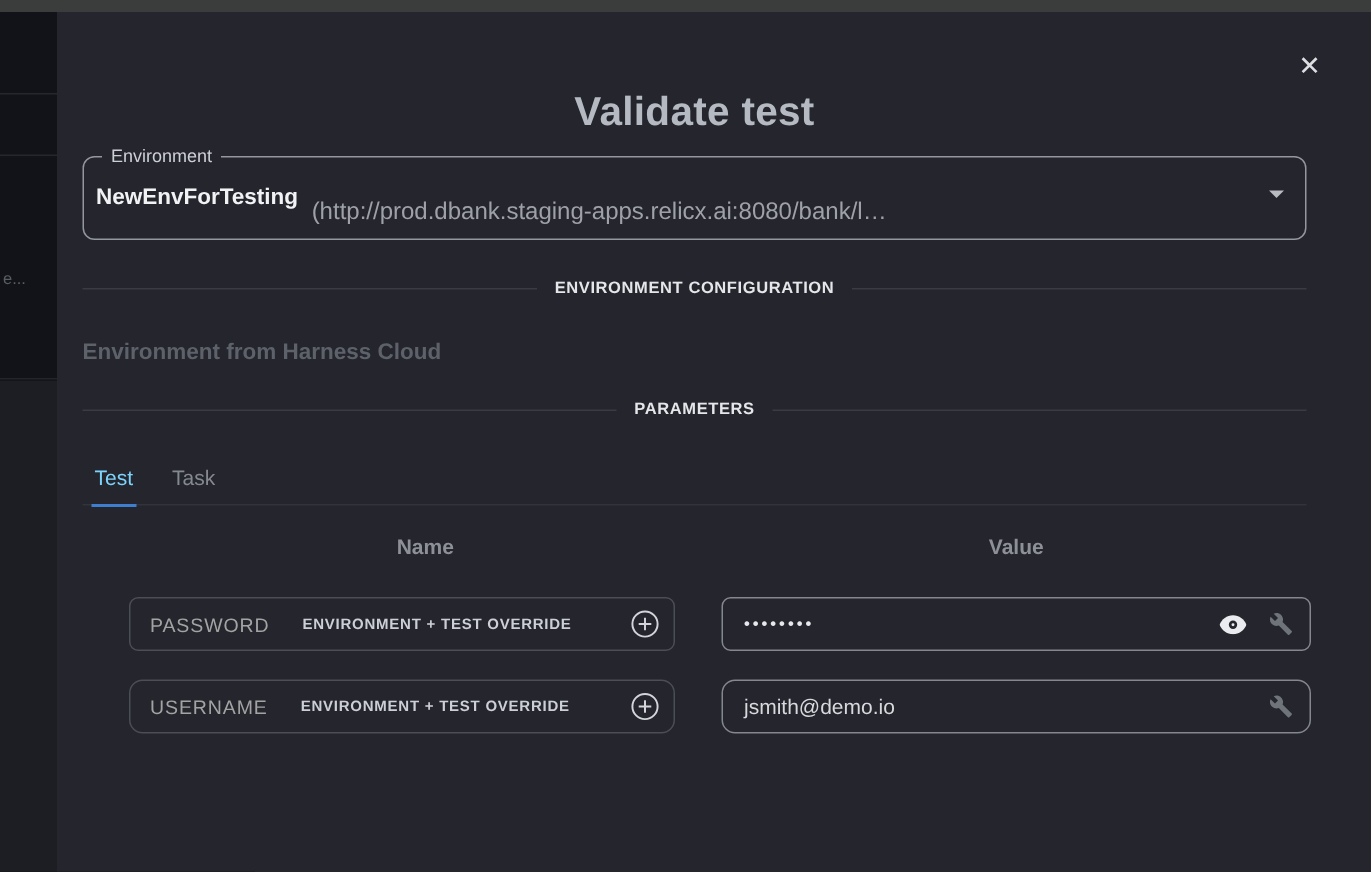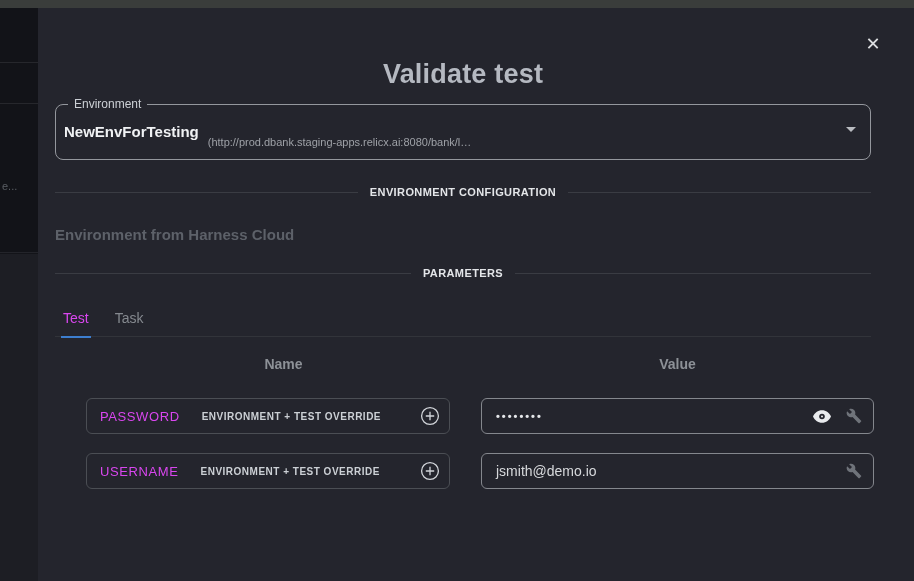--- a/index.html
+++ b/index.html
@@ -33,68 +33,68 @@
 
   .modal-title { position:absolute; left:0; top:51px; width:816px; text-align:center;
     font-size:27px; font-weight:bold; color:#b5b9c1; letter-spacing:0.2px; }
 
   
   .env-fieldset { position:absolute; left:0; top:89px; width:816px; height:63px;
     border:1px solid #94979d; border-radius:8px; padding:0 8px; }
   .env-fieldset legend { font-size:12px; color:#ccd0d5; padding:0 6px; margin-left:4px; }
   .env-row { display:flex; align-items:center; height:40px; position:relative; }
   .env-name { font-size:15px; font-weight:bold; color:#f0f2f4; }
-  .env-url { font-size:11px; color:#9ea1a7; margin-left:9px;margin-top:22px; }
+  .env-url { font-size:16px; color:#9ea1a7; margin-left:9px;margin-top:22px; }
   .caret { position:absolute; right:6px; top:16px; width:0; height:0;
     border-left:5px solid transparent; border-right:5px solid transparent;
     border-top:5px solid #b9bcc1; }
 
   
   .divider { position:absolute; left:0; width:816px; display:flex; align-items:center; gap:12px; }
   .divider .rule { flex:1; border-top:1px solid #3a3c43; }
   .divider .dlabel { font-size:11px; font-weight:bold; letter-spacing:0.4px; color:#e4e6e9;
     text-transform:uppercase; white-space:nowrap; }
   .divider.env-config { top:178px; }
   .divider.params { top:259px; }
 
   .cloud-note { position:absolute; left:0; top:218px; font-size:15px; font-weight:bold; color:#5d6169; }
 
   
   .tabs { position:absolute; left:0; top:293px; width:816px; height:36px;
     border-bottom:1px solid #32343a; display:flex; align-items:center; }
   .tab { font-size:14px; padding:9px 2px 10px 2px; cursor:pointer; }
-  .tab.active { color:#d946ef; border-bottom:2px solid #3d7ecf; margin-bottom:-1px; }
+  .tab.active { color:#7dd3fc; border-bottom:2px solid #3d7ecf; margin-bottom:-1px; }
   .tab.inactive { color:#85898f; }
   .tab + .tab { margin-left:22px;text-align:right; }
   .tabs .tab:first-child { margin-left:6px; }
 
   
   .col-header { position:absolute; top:348px; text-align:center; font-size:14px; font-weight:bold; color:#8d9197; }
   .col-header.name { left:31px; width:395px; }
   .col-header.value { left:426px; width:393px; }
 
   
   .param-name-cell { position:absolute; left:31px; width:364px; height:36px;
     border:1px solid #4b4e54; border-radius:6px; background:#24252d;
     display:flex; align-items:center; }
-  .param-name { font-size:13px; color:#d946ef; letter-spacing:0.6px; margin-left:13px; }
+  .param-name { font-size:13px; color:#a3a3a3; letter-spacing:0.6px; margin-left:13px; }
   .param-override { font-size:10px; font-weight:bold; letter-spacing:0.5px; color:#ccd0d5; margin-left:22px; }
   .plus-btn { margin-left:auto; margin-right:9px; width:20px; height:20px; display:flex;
     align-items:center; justify-content:center; cursor:pointer; }
 
   .param-value-cell { position:absolute; left:426px; width:393px; height:36px;
     border:1px solid #84878d; border-radius:6px; background:#24252d;
     display:flex; align-items:center; }
   .param-value { font-size:14px; color:#d7d9dc; margin-left:14px; }
   .param-value.masked { font-size:11px; font-weight:bold; letter-spacing:2px; color:#e6e8eb; }
   .cell-icons { margin-left:auto; margin-right:11px; display:flex; align-items:center; gap:15px; }
   .icon-btn { display:flex; align-items:center; justify-content:center; cursor:pointer; }
 
   .row1 { top:390px; }
-  .row2 { top:445px; }
+  .row2 { top:445px;border-radius:9px; }
 </style>
 </head>
 <body>
 
 <div class="topbar"></div>
 
 <div class="bg-strip">
   <div class="seg-a"></div>
   <div class="line1"></div>
   <div class="line2"></div>

